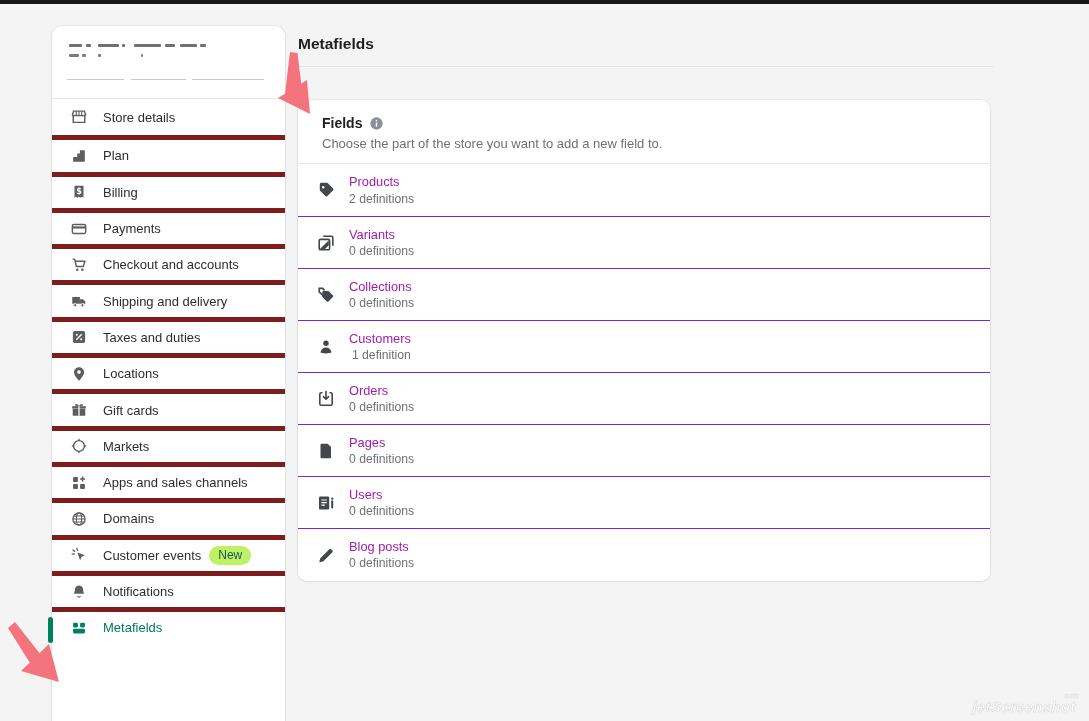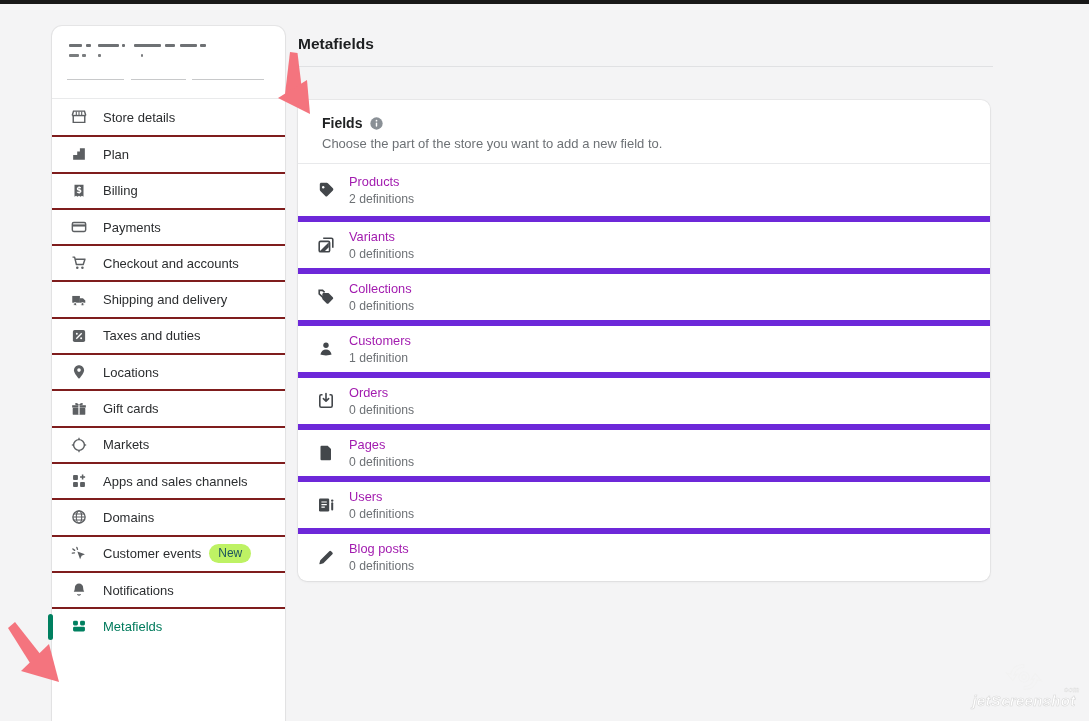--- a/index.html
+++ b/index.html
@@ -25,21 +25,21 @@
   .smudge-row.r2 i { height:2.5px; background:#5a5d60; }
   .redact-line {
     position:absolute; left:15px; right:13px; top:53px; height:1px; opacity:.75;
     background:linear-gradient(90deg,#b6b7b9 0 28%, transparent 28% 31%, #b6b7b9 31% 58%, transparent 58% 61%, #b6b7b9 61% 96%, transparent 96%);
   }
   .nav { position:absolute; top:73px; left:0; right:0; }
   .side-item {
     display:flex; align-items:center; height:36.3px; padding:0 10px 0 18px;
     position:relative; cursor:pointer; color:#5c5f62; background:#fff;
   }
-  .side-item + .side-item { border-top:2px solid #7f1d1d; }
+  .side-item + .side-item { border-top:5px solid #7f1d1d; }
   .side-icon { width:18px; height:18px; margin-right:15px; flex:none; display:flex; align-items:center; justify-content:center; }
   .side-icon svg { width:18px; height:18px; display:block; }
   .side-label { font-size:13px; color:#2b2d2f; white-space:nowrap; }
   .side-item.selected { border-radius:0; }
   .side-item.selected .side-label { color:#007a5c; font-weight:500; }
   .side-item.selected .side-icon { color:#008060; }
   .sel-bar { position:absolute; left:-4px; top:5px; width:5px; height:26px; border-radius:3px; background:#008060; }
   .badge {
     margin-left:8px; background:#bef264; color:#1d545e;
     font-size:12px; line-height:1; padding:3px 9px 4px; border-radius:10px; white-space:nowrap;
@@ -53,29 +53,29 @@
     background:#fff; border-radius:9px;
     box-shadow:0 0 0 1px rgba(0,0,0,.045), 0 1px 3px rgba(0,0,0,.06);
   }
   .card-header { height:64px; padding:15px 20px 0 24px; border-bottom:1px solid #e8e9eb; }
   .card-title-row { display:flex; align-items:center; gap:7px; }
   .card-title { font-size:14px; font-weight:700; color:#202223; }
   .info-icon { display:flex; cursor:pointer; }
   .info-icon svg { width:15px; height:15px; display:block; }
   .card-desc { margin-top:5px; font-size:13px; color:#6d7175; }
   .field-row { display:flex; align-items:center; height:52px; padding:0 20px 0 17px; cursor:pointer; }
-  .field-row + .field-row { border-top:6px solid #6d28d9; }
+  .field-row + .field-row { border-top:1px solid #6d28d9; }
   .row-icon { width:22px; height:22px; color:#43474b; margin-right:12px; flex:none; display:flex; align-items:center; justify-content:center; }
   .row-icon svg { width:20px; height:20px; display:block; }
   .row-label { font-size:12.8px; font-weight:500; color:#a21caf; line-height:1.25; }
-  .row-count { font-size:12.2px; color:#6d7175; margin-top:2px; }
+  .row-count { font-size:12.2px; color:#6d7175; margin-top:2px;text-align:right; }
 
   
   .arrows { position:absolute; left:0; top:0; width:1089px; height:721px; pointer-events:none; z-index:6; }
-  .watermark { position:absolute; right:10px; bottom:11px; width:110px; text-align:center; z-index:5; pointer-events:none; }
+  .watermark { position:absolute; right:10px; bottom:5px; width:110px; text-align:center; z-index:5; pointer-events:none; }
   .wm-logo { display:block; margin:0 auto -2px; width:44px; height:34px; }
   .wm-text {
     font-size:15px; font-weight:700; font-style:italic; letter-spacing:.3px;
     color:rgba(255,255,255,.92); -webkit-text-stroke:.6px #d9d9d9;
     position:relative; display:inline-block;
   }
   .wm-suffix { position:absolute; top:-6px; right:-4px; font-size:7px; font-weight:700; -webkit-text-stroke:.4px #d9d9d9; }
 </style>
 </head>
 <body>

